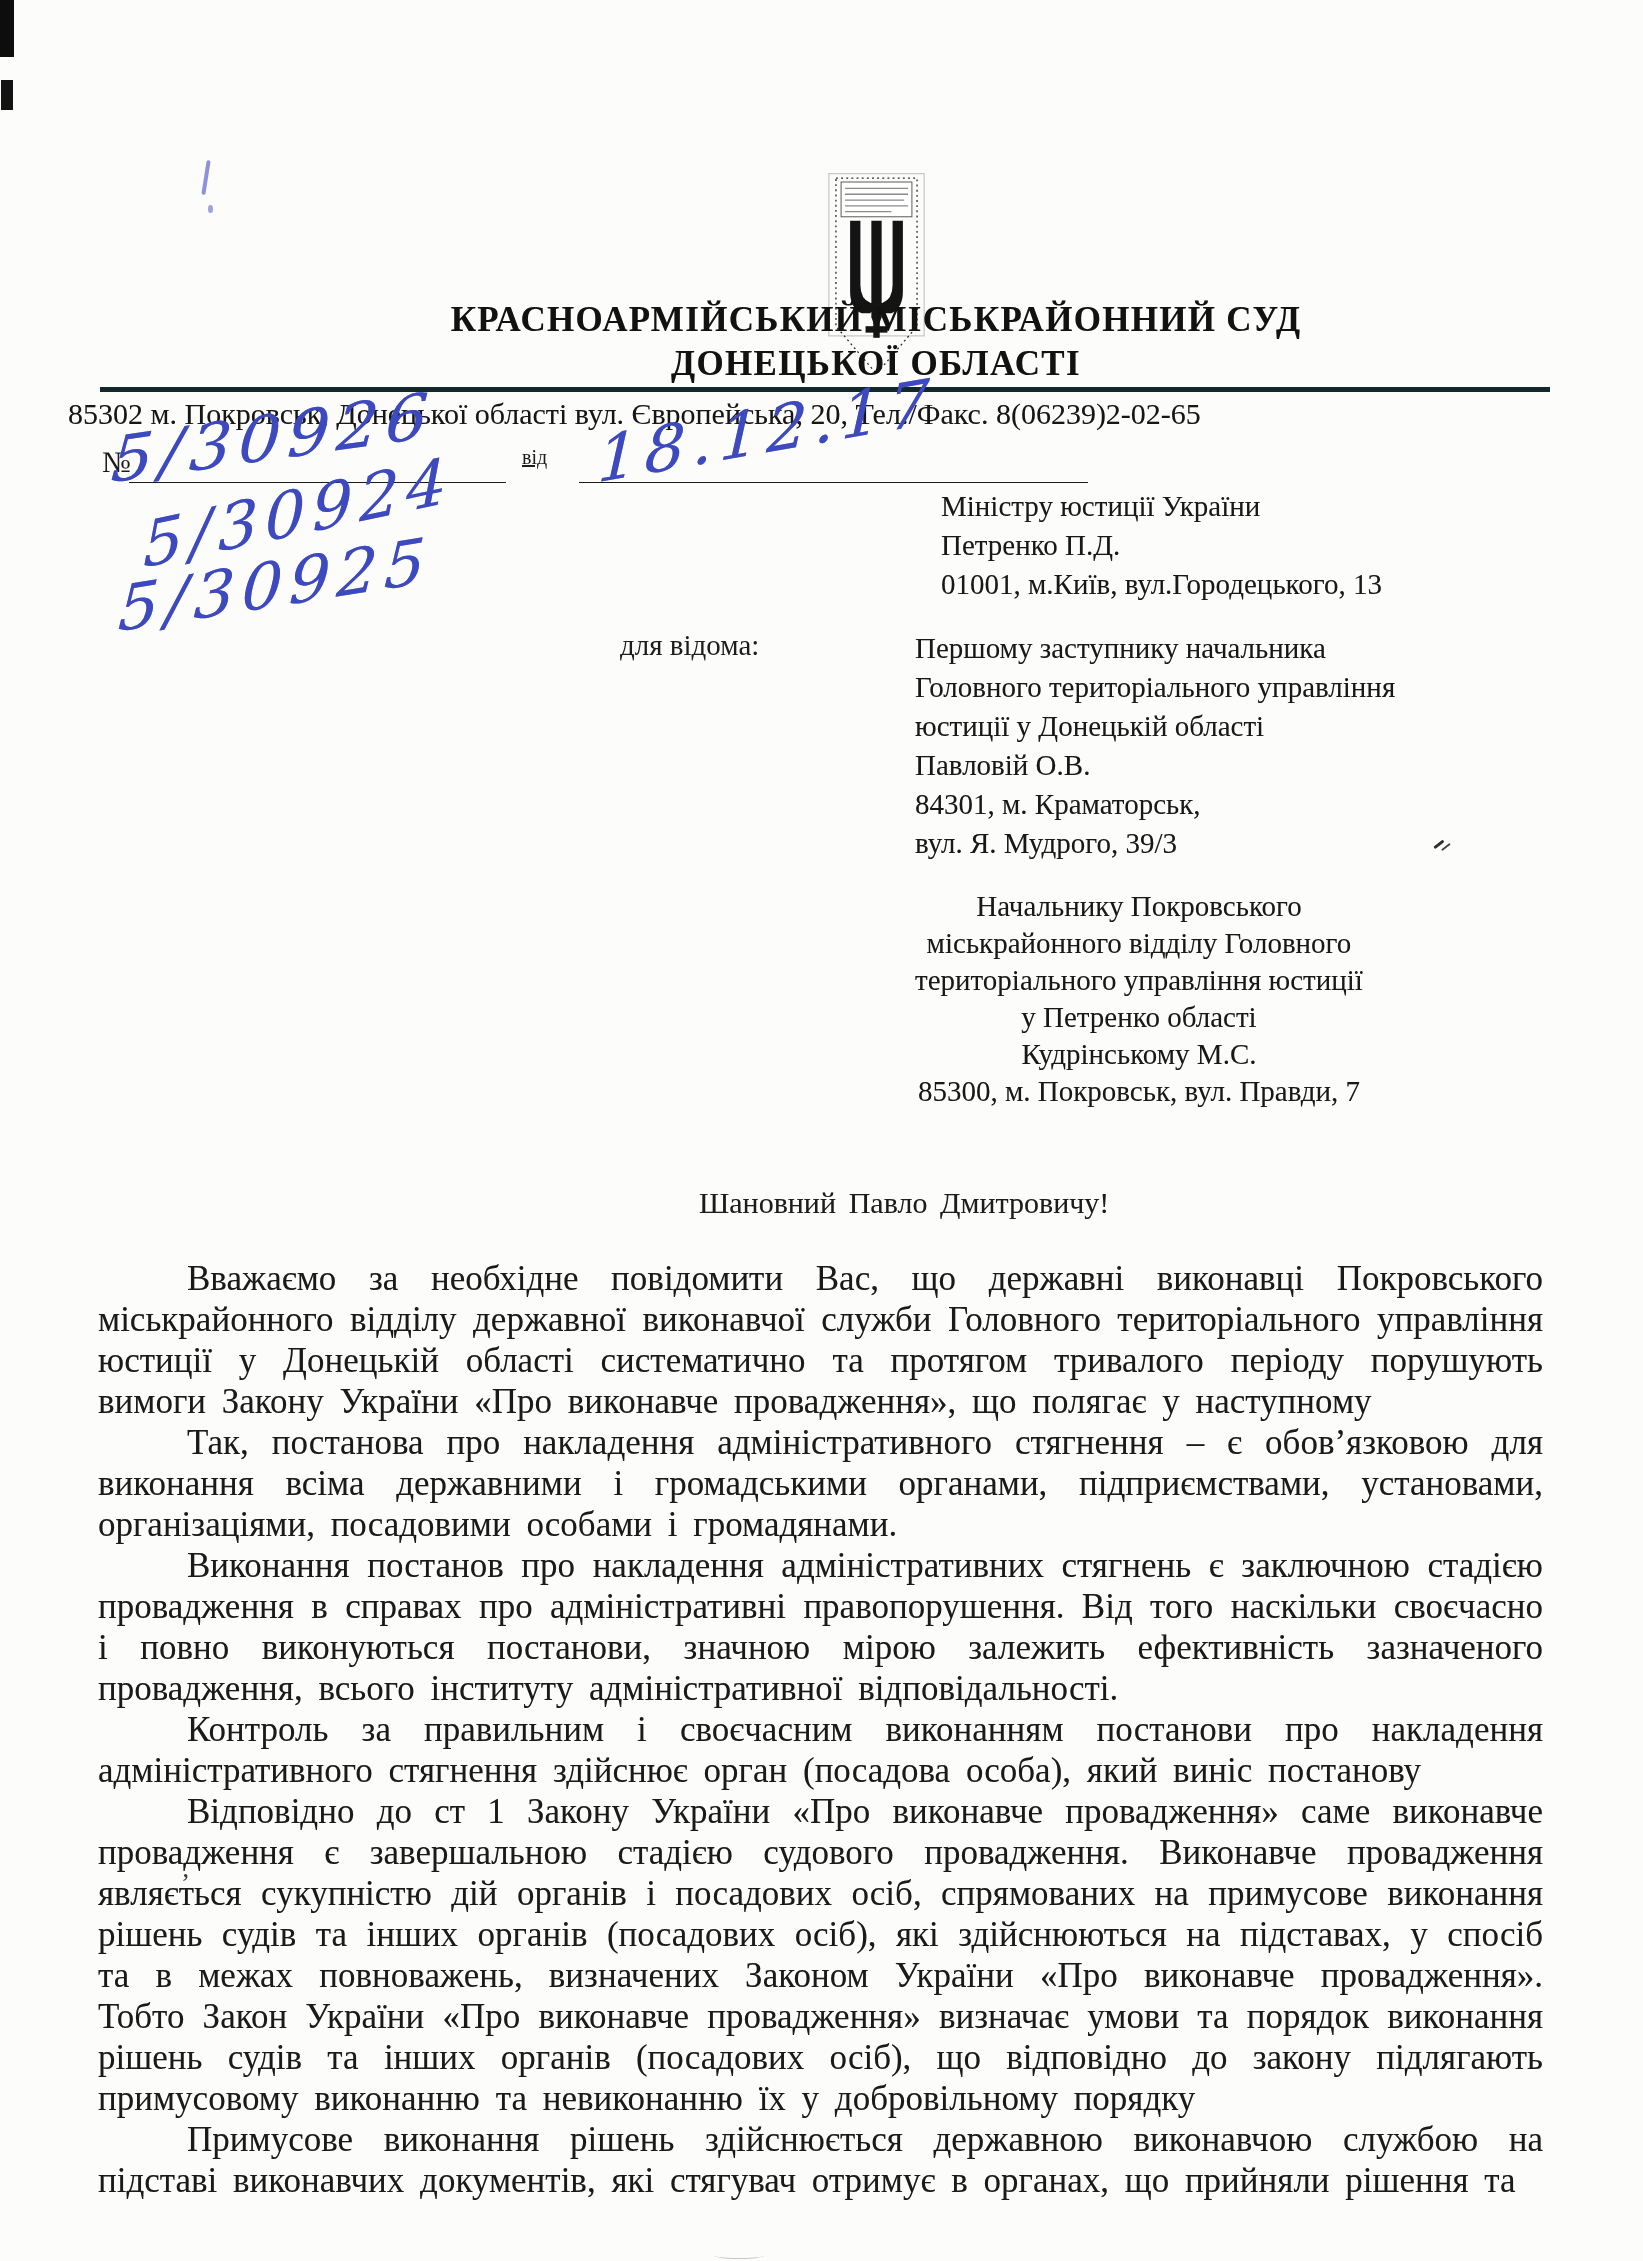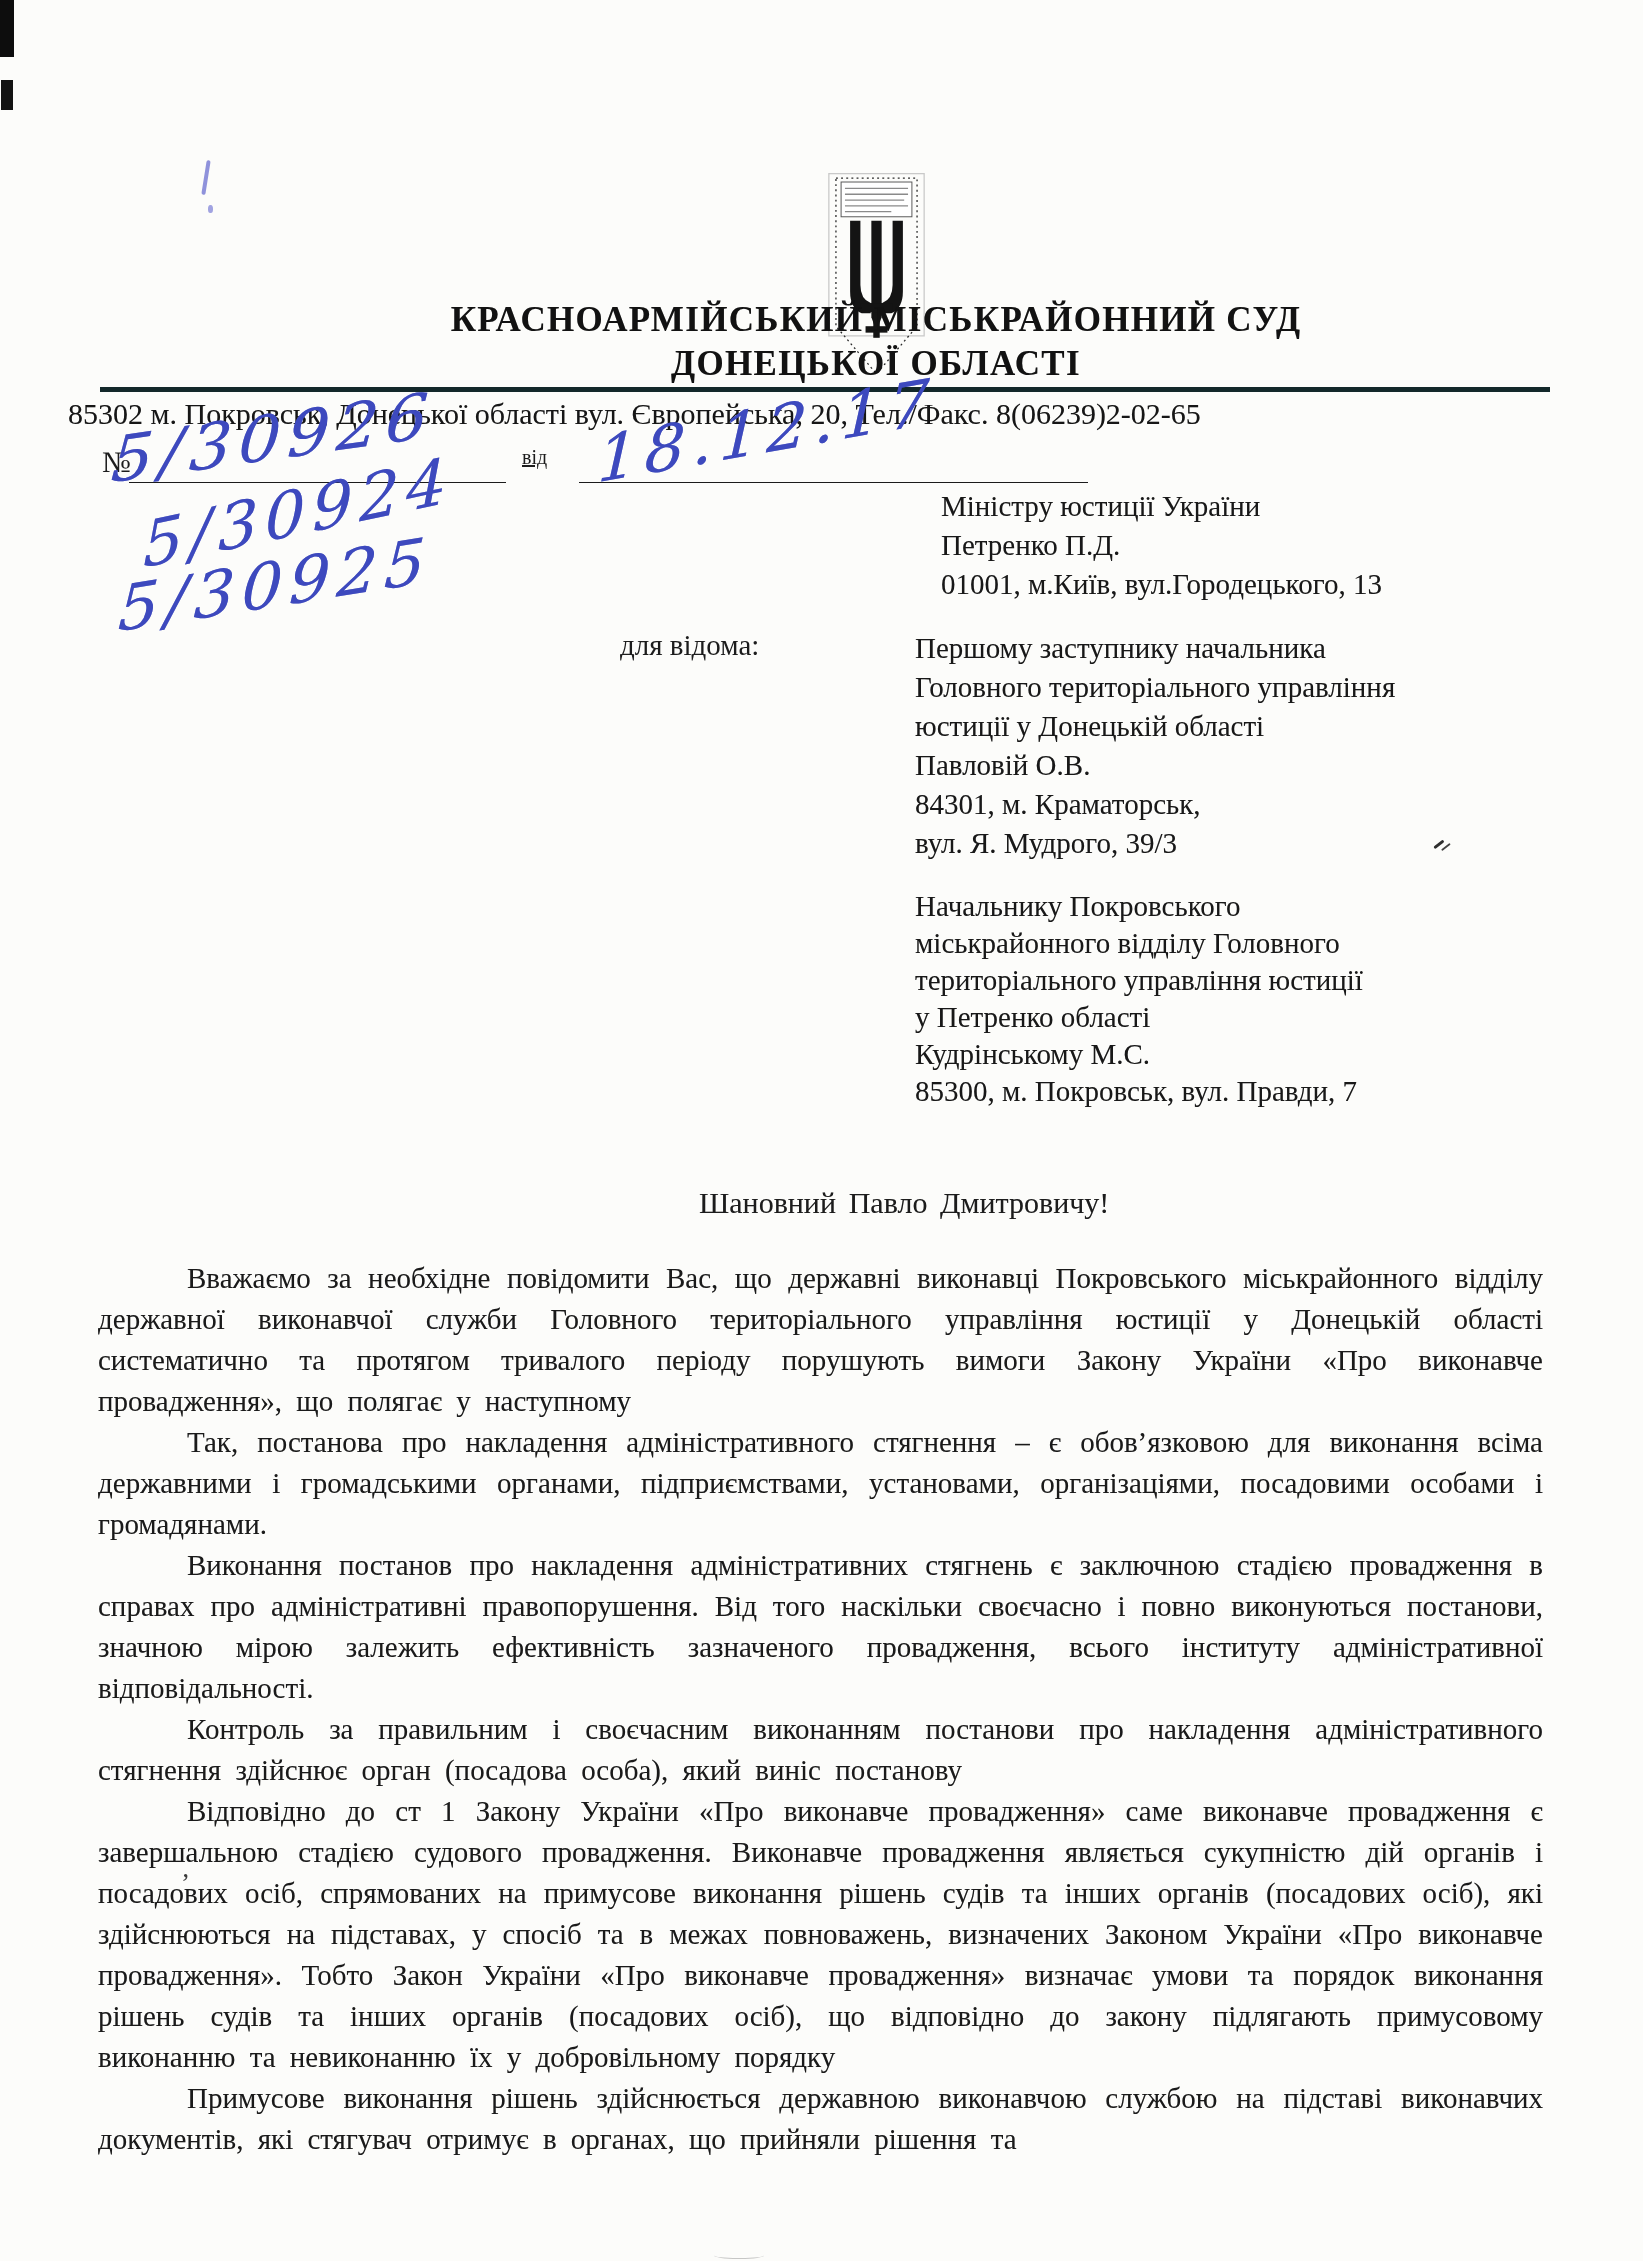--- a/index.html
+++ b/index.html
@@ -45,26 +45,26 @@
   }
   .hand-number{left:122px;top:401px;transform:rotate(-8deg) skewX(-12deg) scaleX(1.08);}
   .hand-date{left:603px;top:394px;transform:rotate(-10deg) skewX(-12deg) scaleX(1.05);}
   .hand-extra1{left:147px;top:476px;transform:rotate(-12deg) skewX(-12deg) scaleX(1.05);}
   .hand-extra2{left:124px;top:548px;transform:rotate(-9deg) skewX(-12deg) scaleX(1.05);}
   
   .rcpt{font-size:29px;line-height:39px;color:#181818;text-shadow:0 0 0.6px rgba(20,20,20,.25);}
   .rcpt-primary{left:941px;top:478px;margin-top:9px;}
   .cc-label{left:620px;top:629px;font-size:29px;}
   .rcpt-cc{left:915px;top:629px;}
-  .rcpt-secondary{left:915px;top:888px;line-height:37px;}
+  .rcpt-secondary{left:915px;top:888px;line-height:37px;text-align:center;}
   
   .salutation{left:699px;top:1186px;font-size:30px;word-spacing:5.2px;text-shadow:0 0 0.6px rgba(20,20,20,.25);}
   .body-text{
     left:98px;top:1258px;width:1445px;
-    font-size:29px;line-height:41px;
+    font-size:35px;line-height:41px;
     text-align:justify;word-spacing:7px;
     color:#1a1a1a;text-shadow:0 0 0.6px rgba(30,30,30,.28);
   }
   .body-text p{margin:0;text-indent:89px;}
 </style>
 </head>
 <body>
 
 <div class="page">
 

